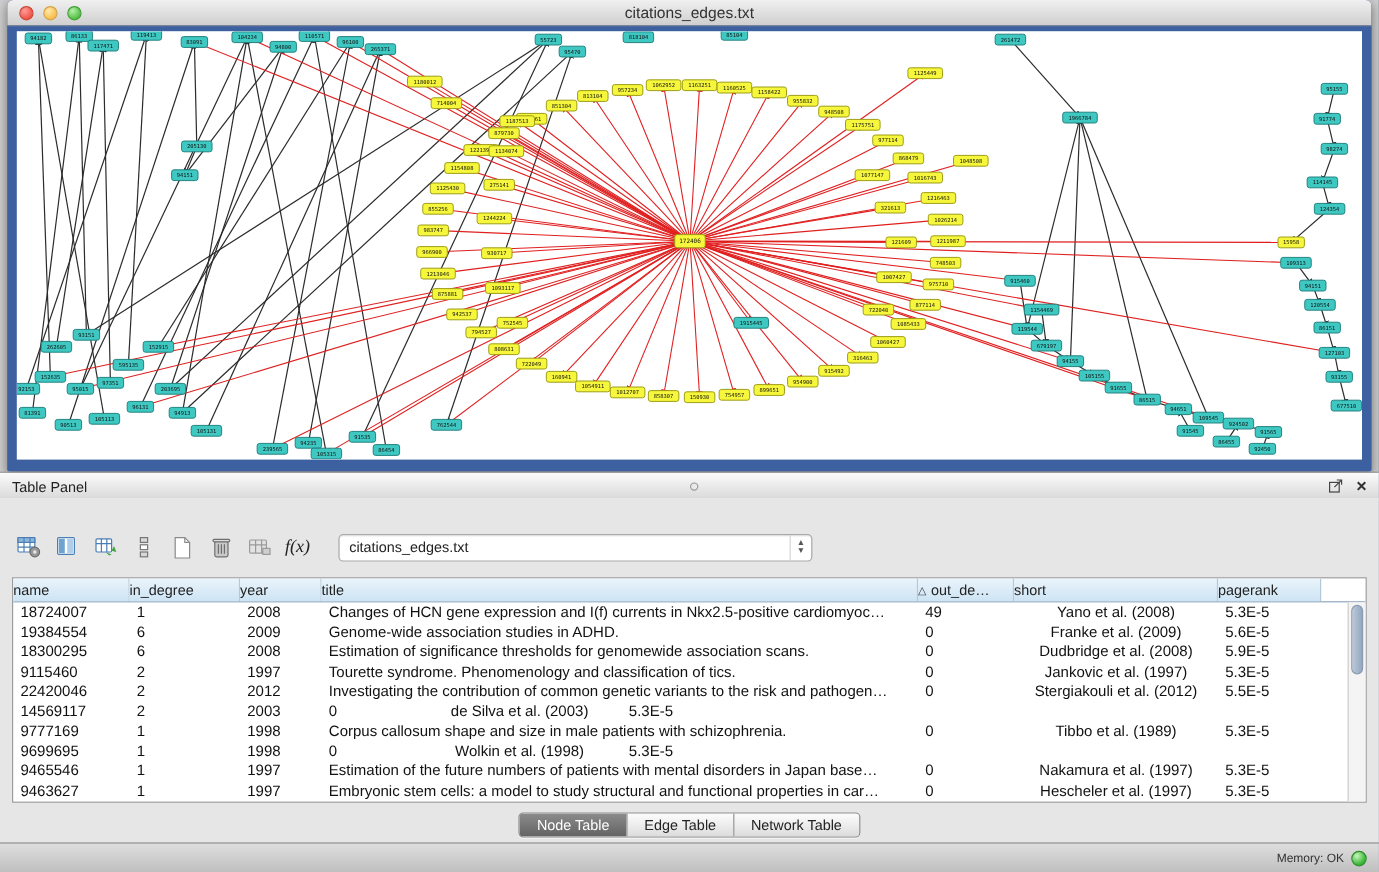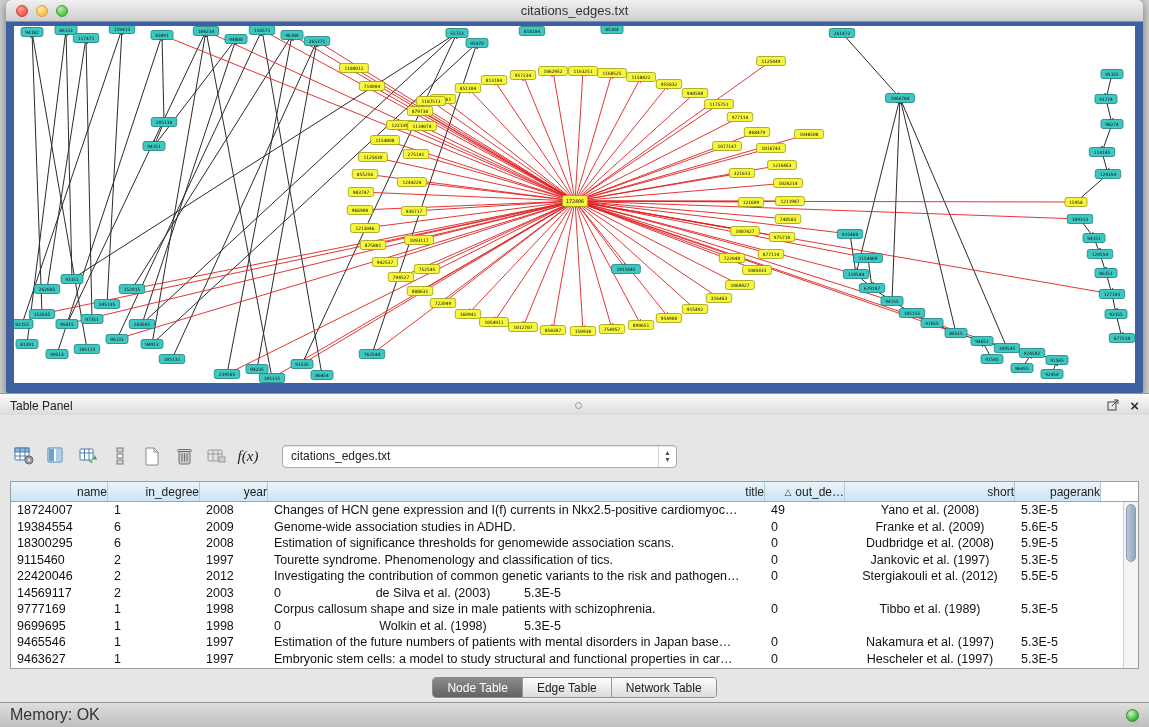--- a/index.html
+++ b/index.html
@@ -40,42 +40,42 @@
     border-radius:4px; display:flex; align-items:center; font-size:12px; color:#222;
     box-shadow:inset 0 1px 1px rgba(0,0,0,.08); }
   .net-select .val { flex:1; padding-left:8px; }
   .net-select .steppers { width:18px; display:flex; flex-direction:column; align-items:center; gap:1px;
     border-left:1px solid #d5d5d5; height:100%; justify-content:center; }
   .net-select .steppers span { font-size:7px; line-height:6px; color:#555; }
 
   .table-area { position:relative; flex:1; margin-top:10px; background:#fff; border:1px solid #9d9d9d; overflow:hidden; }
   .thead { display:flex; height:20px; border-bottom:1px solid #8fa8bd; padding-right:15px; }
   .th { background:linear-gradient(#eaf4fb,#cde4f4); border-right:1px solid #b3c9da; font-size:12px; color:#222;
-    display:flex; align-items:center; justify-content:flex-end; overflow:hidden; white-space:nowrap; }
+    display:flex; align-items:center; justify-content:flex-start; overflow:hidden; white-space:nowrap; }
   .th .sort { font-size:9px; margin-right:4px; color:#333; }
   .tbody { position:absolute; top:20px; left:0; right:15px; bottom:0; overflow:hidden; }
   .tr { display:flex; height:16.5px; line-height:16.5px; font-size:12.5px; color:#111; }
   .td { overflow:hidden; white-space:nowrap; padding-left:6px; }
   .td.center { text-align:center; padding-left:0; }
   .vscroll { position:absolute; top:20px; right:0; bottom:0; width:15px; background:#f4f4f4; border-left:1px solid #cfcfcf; }
   .vthumb { position:absolute; top:2px; left:2px; width:10px; height:58px; border-radius:6px;
     background:linear-gradient(90deg,#bcc9d9,#93a7bf); border:1px solid #8a9cb4; }
 
   .tabs-row { flex:0 0 auto; margin-top:8px; display:flex; justify-content:center; }
   .seg { display:flex; border:1px solid #8d8d8d; border-radius:4px; overflow:hidden; height:21px;
     box-shadow:0 1px 0 rgba(255,255,255,.6); }
   .seg .tab { font-size:12px; padding:0 14px; display:flex; align-items:center;
     background:linear-gradient(#fdfdfd,#dcdcdc); color:#222; border-left:1px solid #9a9a9a; }
   .seg .tab:first-child { border-left:none; }
   .seg .tab.sel { background:linear-gradient(#8b8b8b,#636363); color:#fff; }
 
   
   .status-bar { position:absolute; bottom:0; left:0; width:100%; height:25px;
     background:linear-gradient(#dedede,#bfbfbf); border-top:1px solid #979797;
-    display:flex; align-items:center; justify-content:space-between; padding:0 10px; font-size:16px; color:#333; }
+    display:flex; align-items:center; justify-content:flex-end; padding:0 10px; font-size:10px; color:#333; }
   .mem-dot { width:13px; height:13px; border-radius:50%; margin-left:6px;
     background:radial-gradient(circle at 35% 30%, #c8f7b9,#35b335 70%); border:1px solid #2c8f2c; }
 
   svg text.nlabel { font-family:"DejaVu Sans Mono",monospace; }
 </style>
 </head>
 <body>
 
 <div class="network-window">
   <div class="titlebar">

